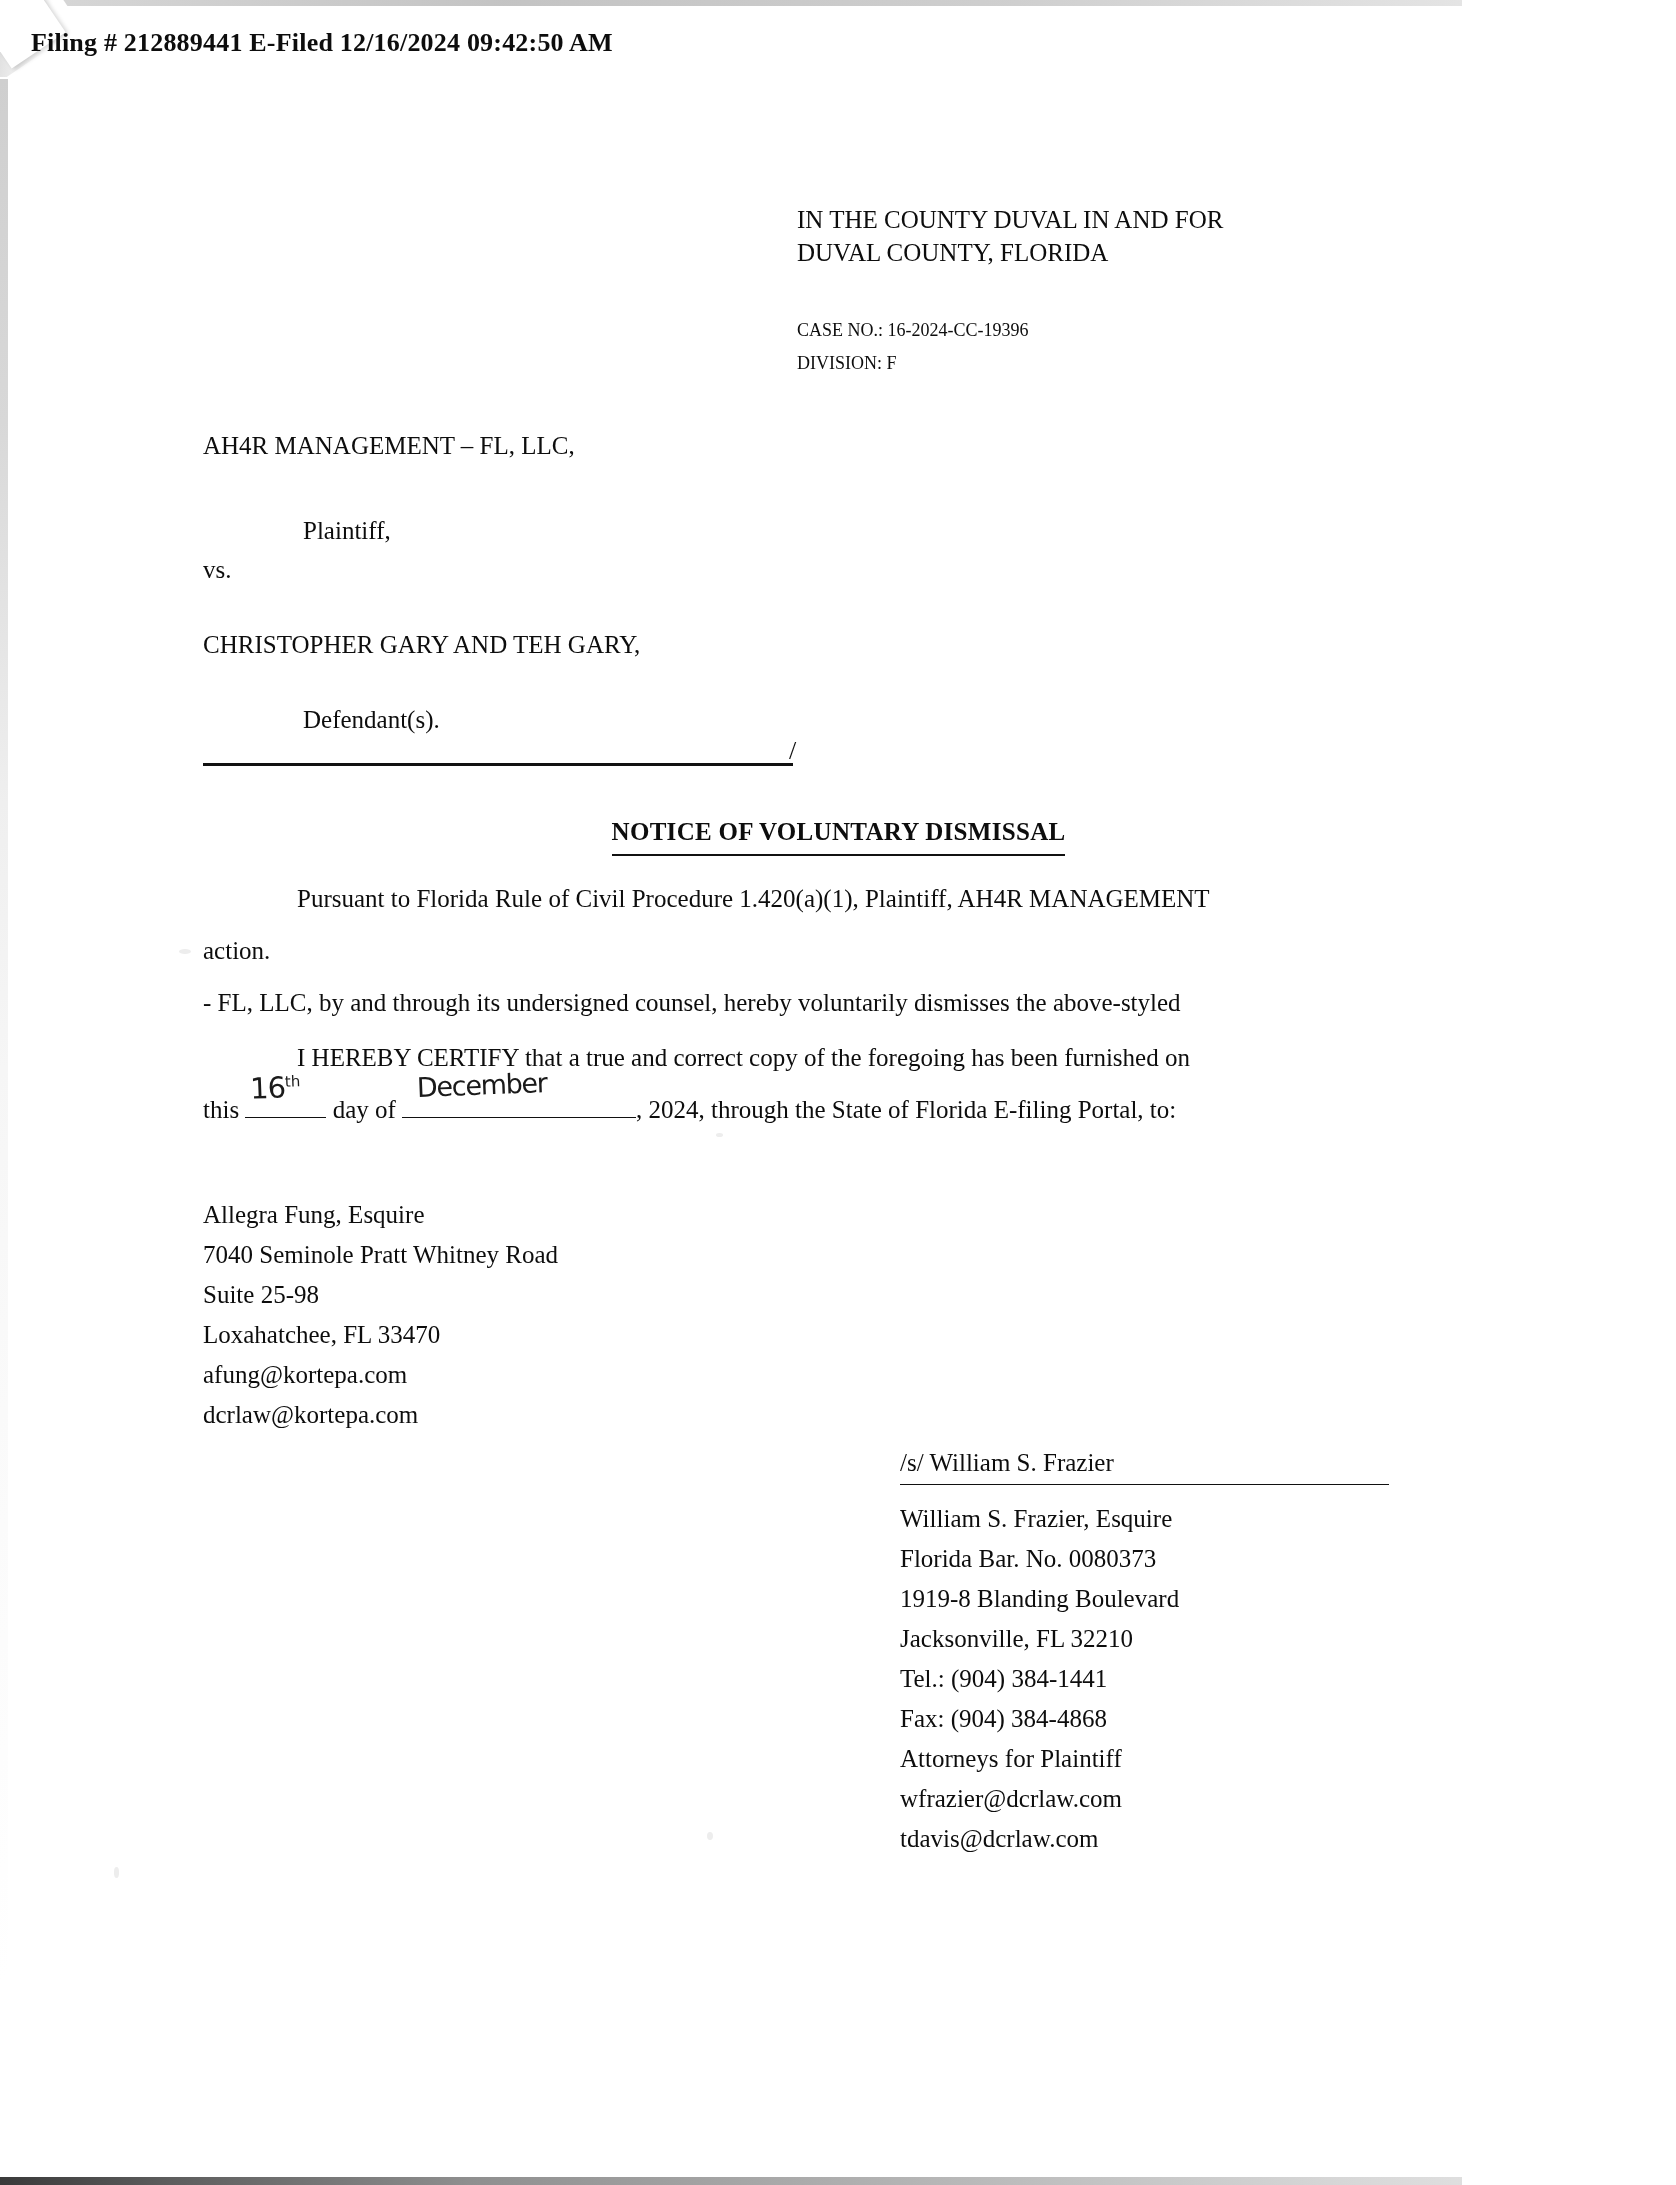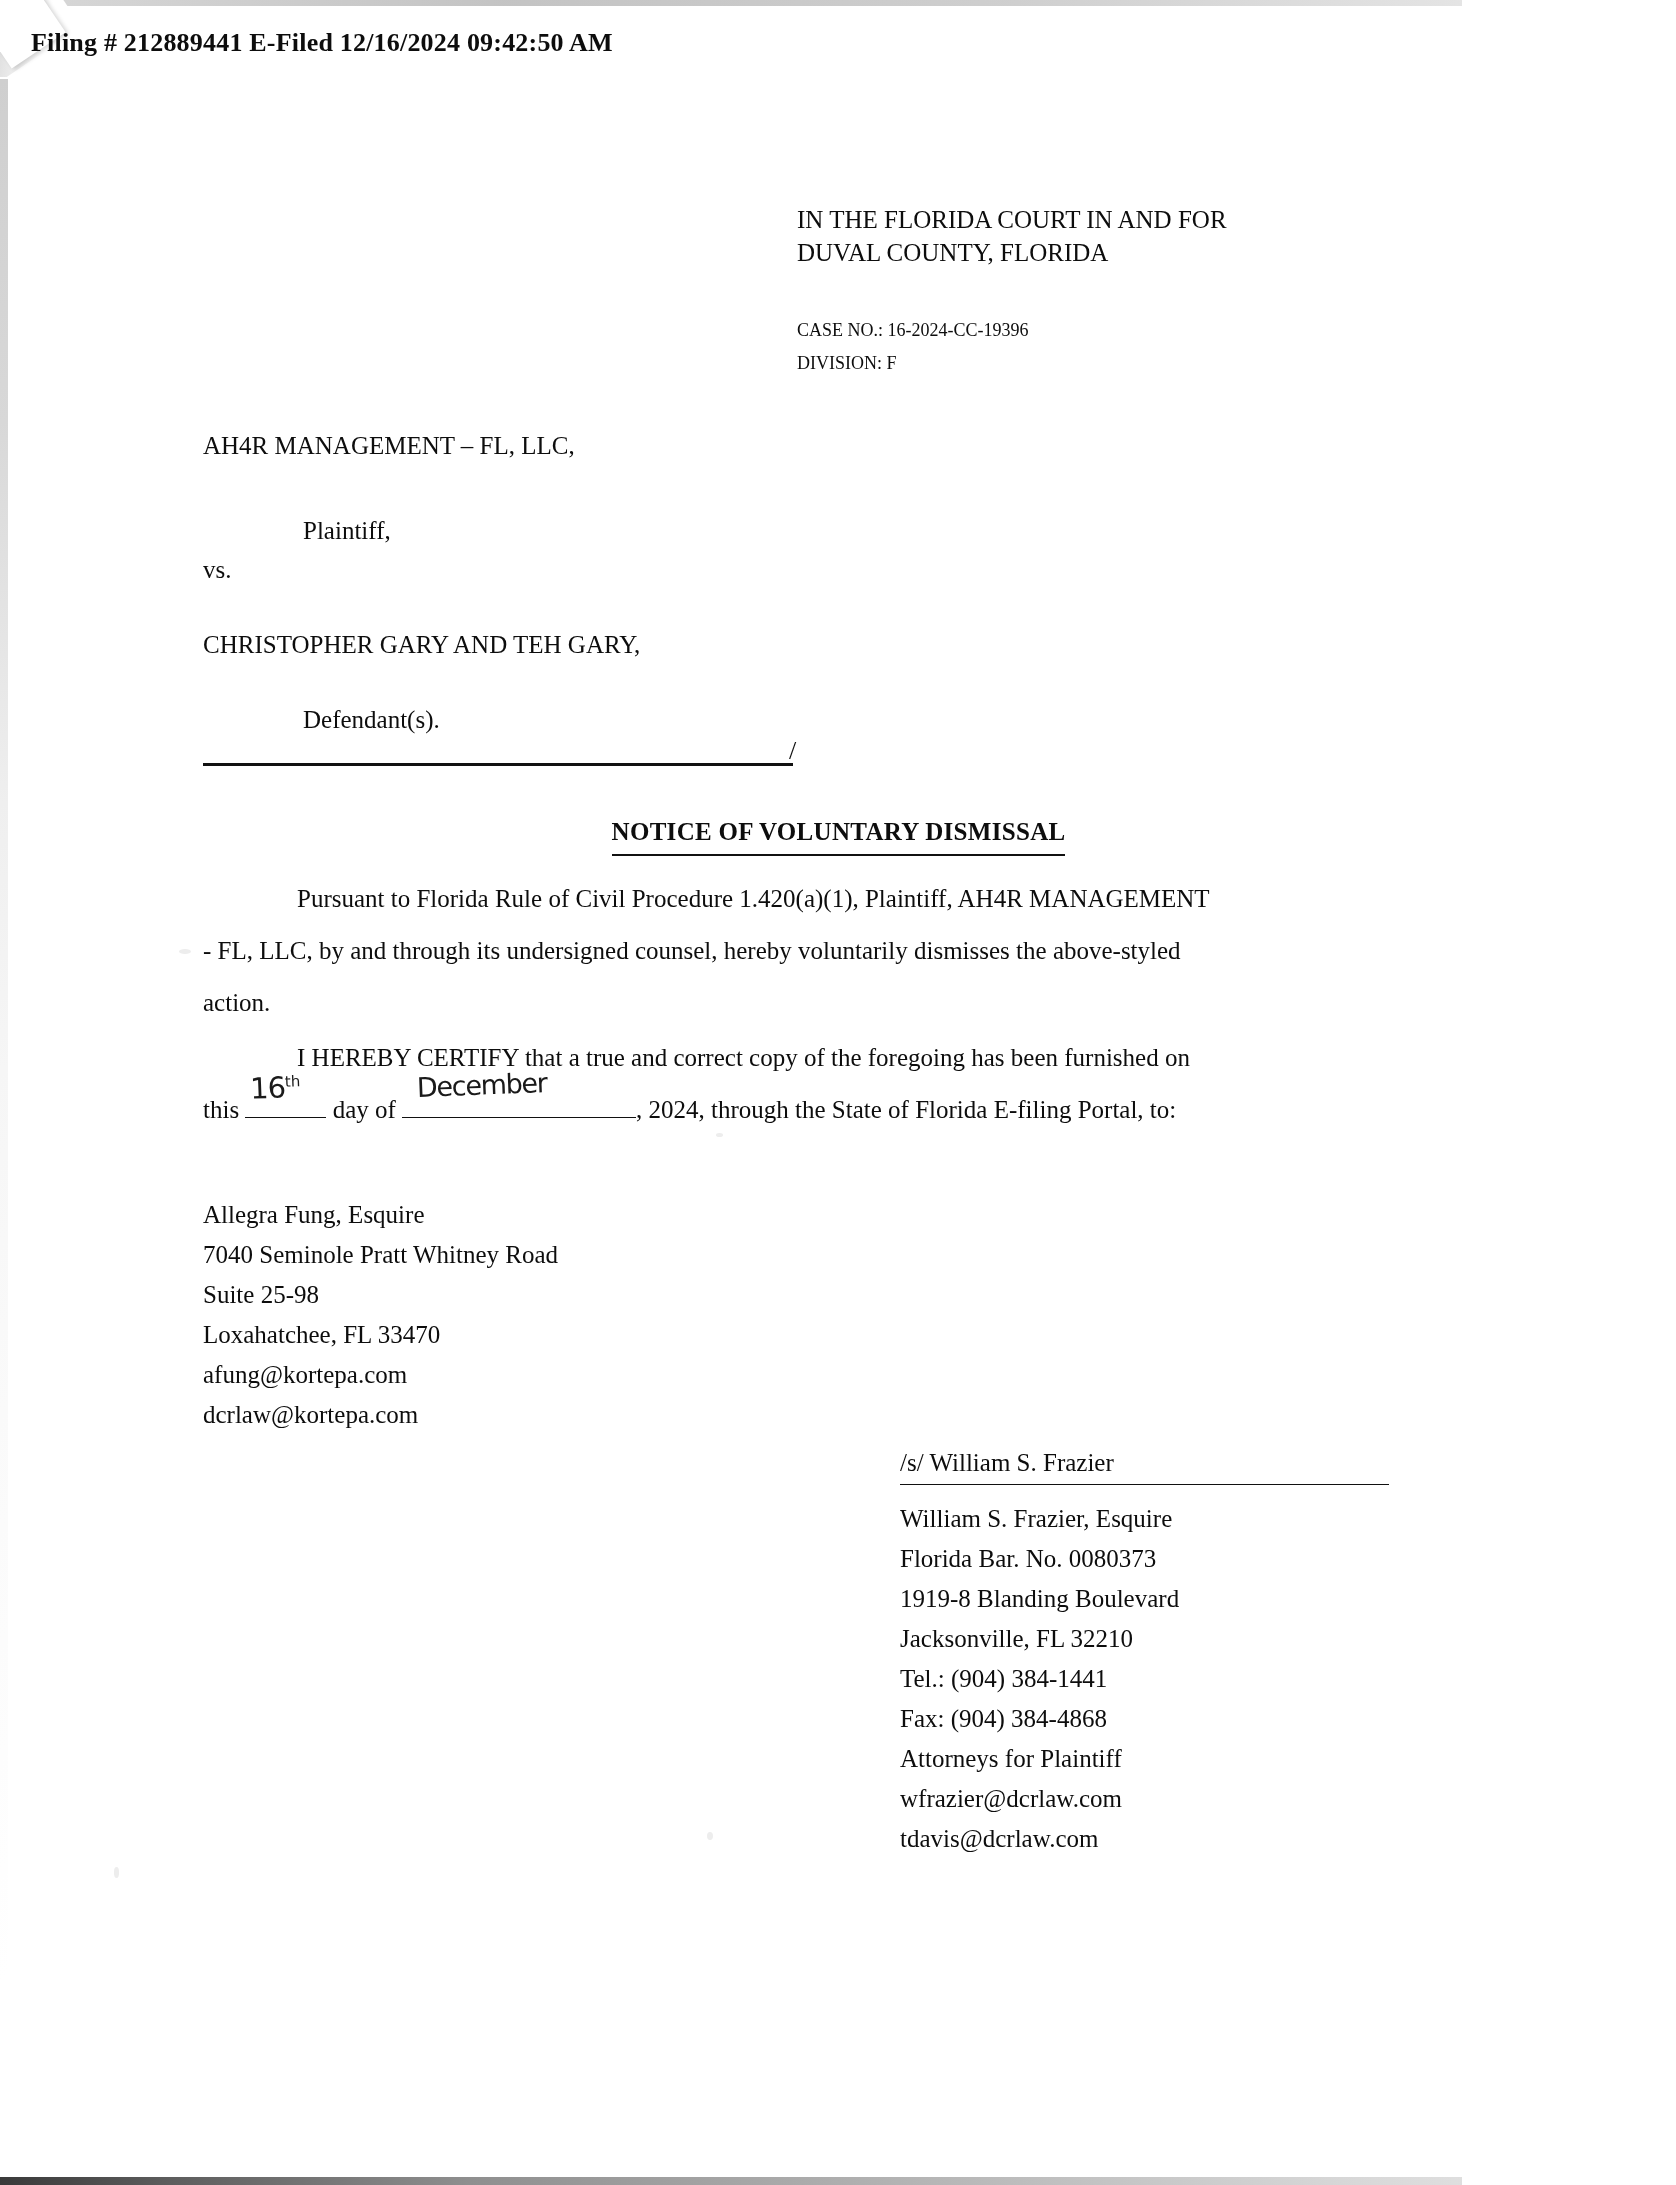--- a/index.html
+++ b/index.html
@@ -261,21 +261,21 @@
   <div class="speck" style="top:421px; left:1523px; width:9.6px; height:4.4px;"></div>
   <div class="speck" style="top:428px; left:1563px; width:7.9px;  height:4.4px;"></div>
   <div class="speck" style="top:949px;left:179px;  width:12.2px; height:5.2px;"></div>
   <div class="speck" style="top:1133px;left:716px;  width:7px;  height:4.4px;"></div>
   <div class="speck" style="top:1832px;left:707px;  width:6.1px;  height:7.9px;"></div>
   <div class="speck" style="top:1867px;left:114px;  width:5.2px;  height:10.5px;"></div>
 
   <div class="filing-stamp">Filing # 212889441 E-Filed 12/16/2024 09:42:50 AM</div>
 
   <div class="caption-court">
-    <div>IN THE FLORIDA COURT IN AND FOR</div>
+    <div>IN THE COUNTY DUVAL IN AND FOR</div>
     <div>DUVAL COUNTY, FLORIDA</div>
   </div>
 
   <div class="caption-case">
     <div>CASE NO.:  16-2024-CC-19396</div>
     <div>DIVISION:  F</div>
   </div>
 
   <div class="party-plaintiff-name">AH4R MANAGEMENT – FL, LLC,</div>
   <div class="party-plaintiff-role">Plaintiff,</div>
@@ -285,22 +285,22 @@
 
   <div class="caption-rule"></div>
   <div class="caption-slash">/</div>
 
   <div class="doc-title">
     <span>NOTICE OF VOLUNTARY DISMISSAL</span>
   </div>
 
   <div class="body-block" id="para-pursuant">
     <div class="body-line indent">Pursuant to Florida Rule of Civil Procedure 1.420(a)(1), Plaintiff, AH4R MANAGEMENT</div>
+    <div class="body-line">action.</div>
     <div class="body-line">- FL, LLC, by and through its undersigned counsel, hereby voluntarily dismisses the above-styled</div>
-    <div class="body-line">action.</div>
   </div>
 
   <div class="body-block" id="para-certify">
     <div class="body-line indent">I HEREBY CERTIFY that a true and correct copy of the foregoing has been furnished on</div>
     <div class="body-line">
       <span>this</span>
       <span class="hw-blank day">
         <span class="hw day"><span>16</span><sup>th</sup></span>
       </span>
       <span>day of</span>

